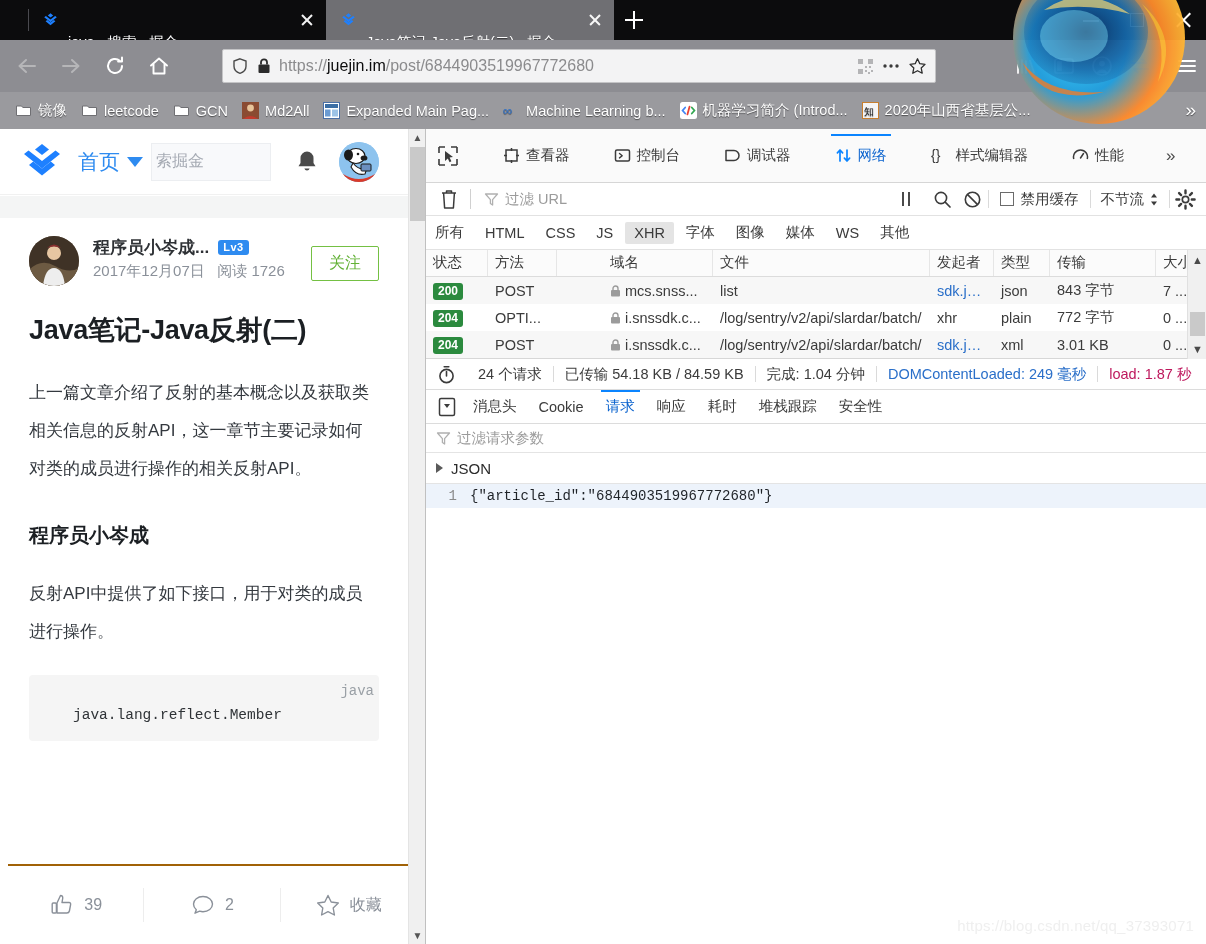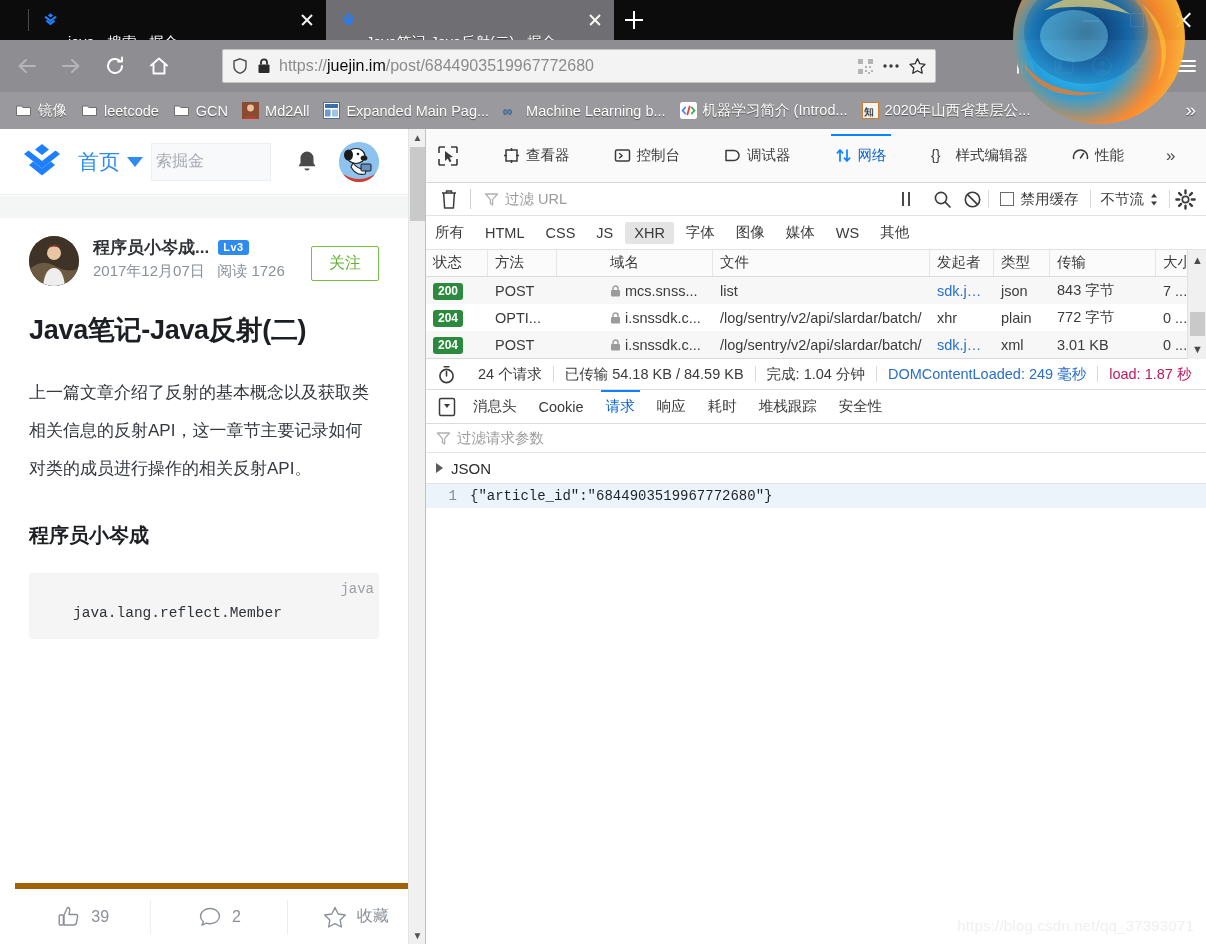--- a/index.html
+++ b/index.html
@@ -166,22 +166,22 @@
   .code-block {
     margin-top: 24px; background: #f5f5f5; border-radius: 4px; padding: 14px 18px 18px;
     position: relative; min-height: 62px;
   }
   .code-lang { position: absolute; right: 5px; top: 8px; color: #9aa0a6; font-size: 14px;
                font-family: "Liberation Mono","DejaVu Sans Mono",monospace; }
   .code-line { font-family: "Liberation Mono","DejaVu Sans Mono",monospace; font-size: 14.5px;
                color: #2f3337; padding-top: 18px; padding-left: 26px; }
 
   .art-actions {
-    position: absolute; left: 15px; bottom: 0; width: 408px; height: 61px;
-    border-top: 6px solid #a16207; display: flex; align-items: center; background: #fff;
+    position: absolute; left: 8px; bottom: 0; width: 408px; height: 80px;
+    border-top: 2px solid #a16207; display: flex; align-items: center; background: #fff;
   }
   .aa-item { flex: 1 1 0; display: flex; align-items: center; justify-content: center; gap: 9px;
              color: #8a9099; font-size: 16px; height: 34px; }
   .aa-item + .aa-item { border-left: 1px solid #ededed; }
 
   
   .devtools { position: absolute; left: 425px; top: 0; width: 781px; height: 815px; background: #fff;
               border-left: 1px solid #c0c0c0; }
 
   .dt-toolbar { height: 54px; display: flex; align-items: center; border-bottom: 1px solid #d6d6d6;
@@ -574,20 +574,21 @@
               &nbsp;&nbsp;<span>阅读</span>
               <span>1726</span>
             </span>
           </span>
           <span class="follow-btn">关注</span>
         </div>
 
         <div class="art-title">Java笔记-Java反射(二)</div>
         <div class="art-p">上一篇文章介绍了反射的基本概念以及获取类相关信息的反射API，这一章节主要记录如何对类的成员进行操作的相关反射API。</div>
         <div class="art-h2">程序员小岑成</div>
+        <div class="art-p">反射API中提供了如下接口，用于对类的成员进行操作。</div>
 
         <div class="code-block">
           <span class="code-lang">java</span>
           <div class="code-line">java.lang.reflect.Member</div>
         </div>
       </div>
 
       <div class="art-actions">
         <span class="aa-item">
           <svg width="26" height="26" viewBox="0 0 26 26">

